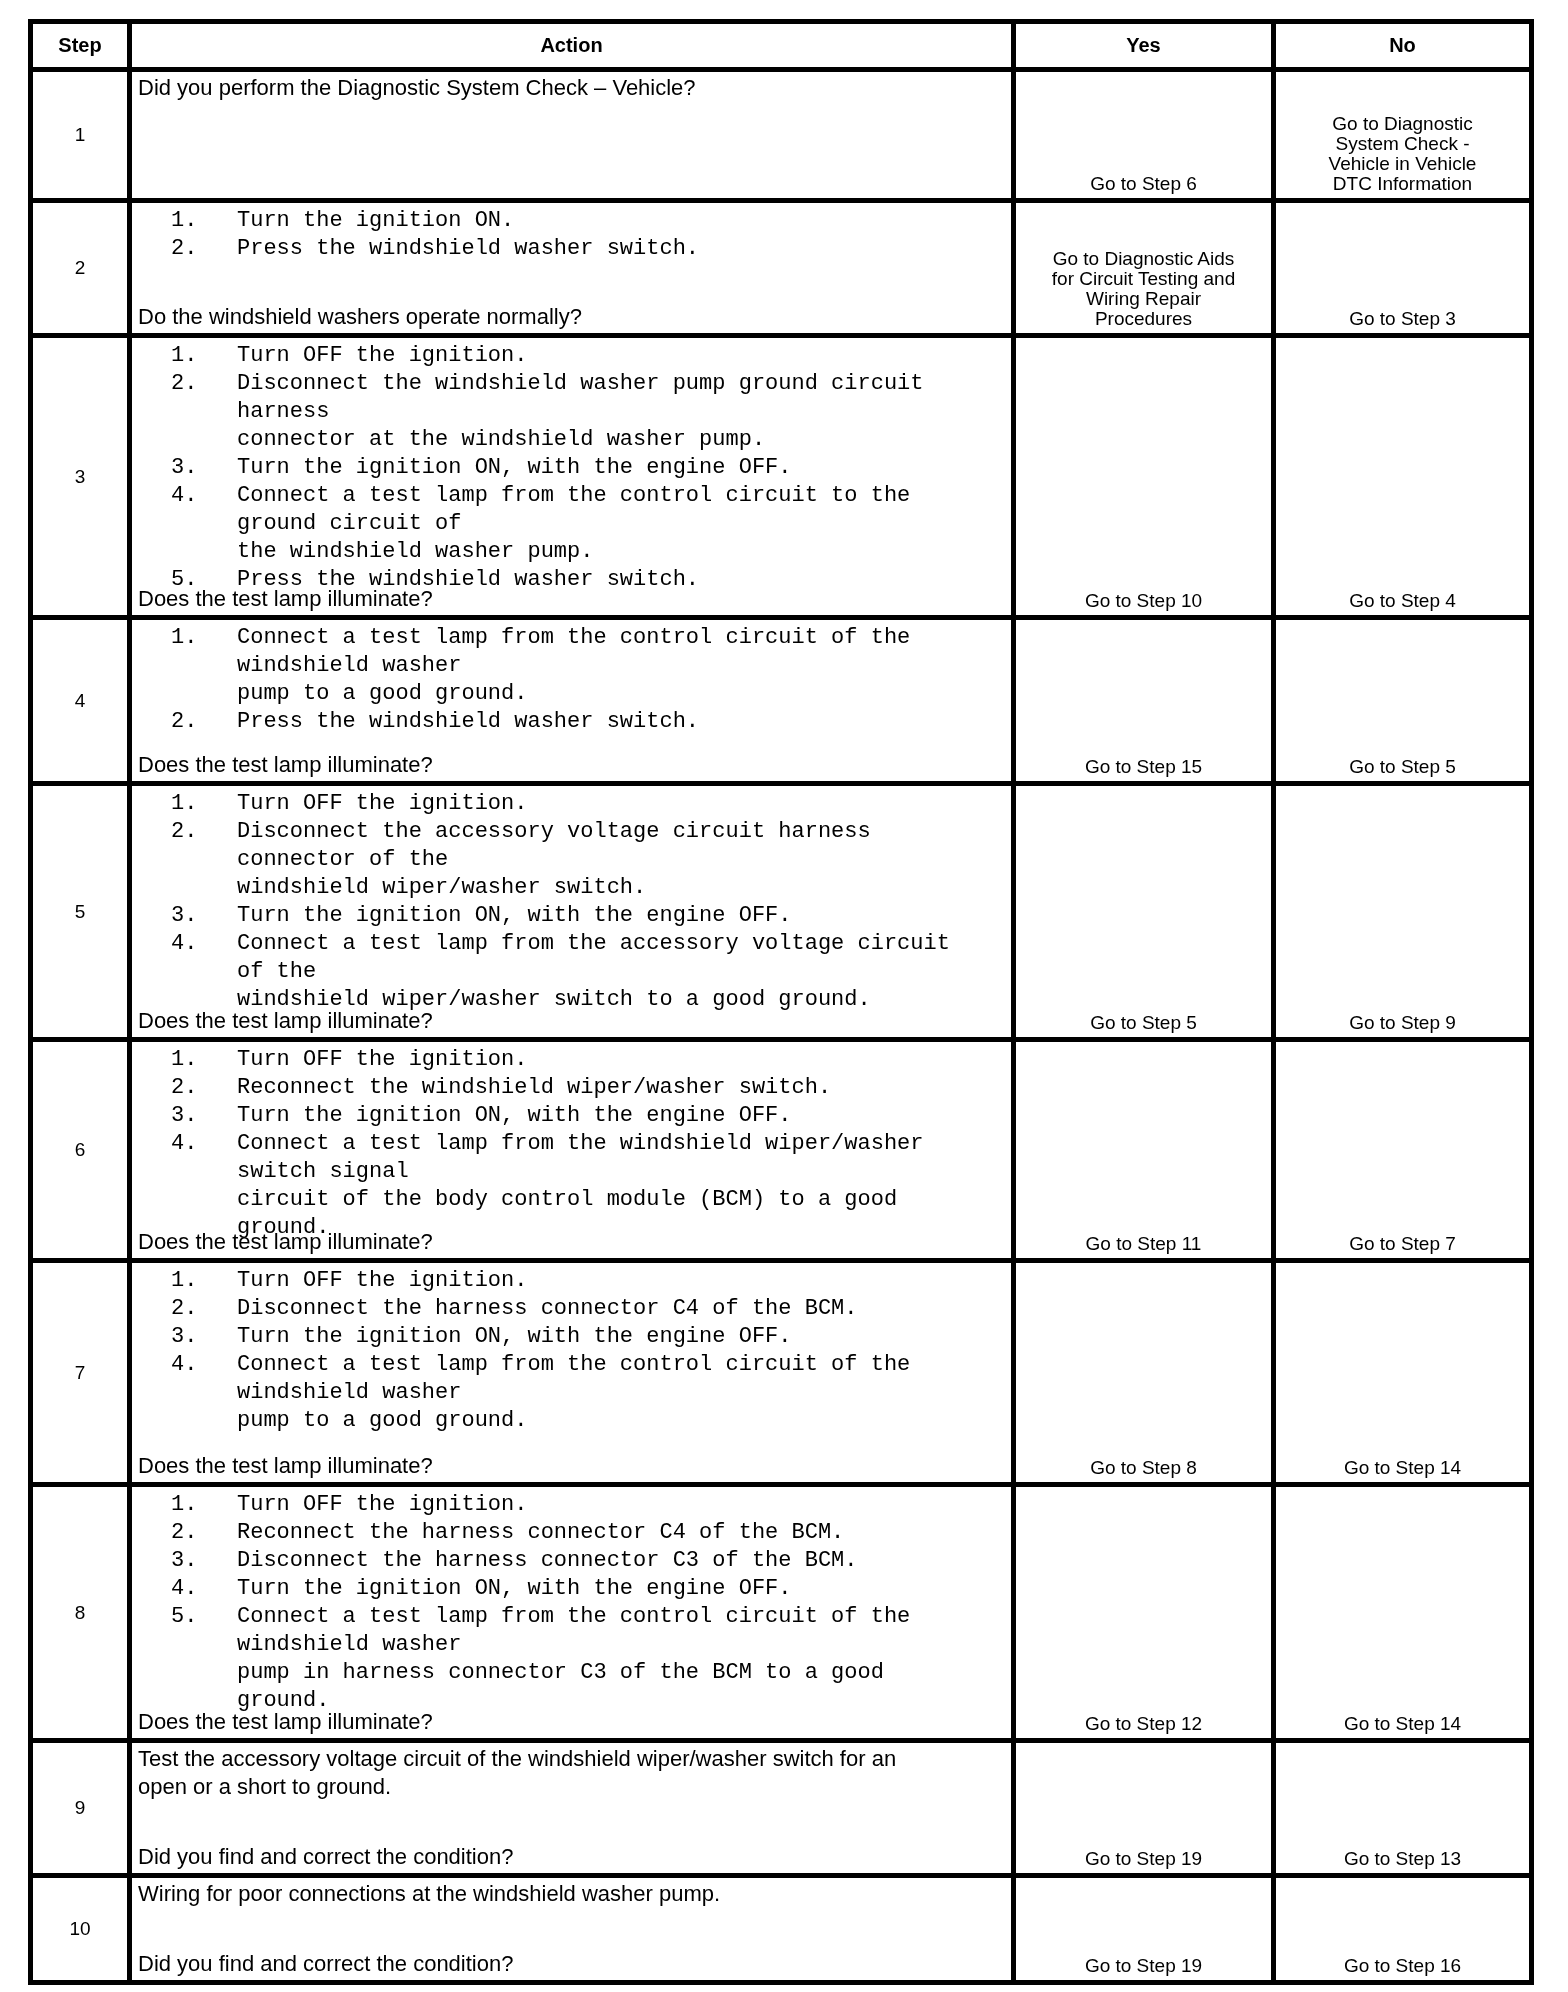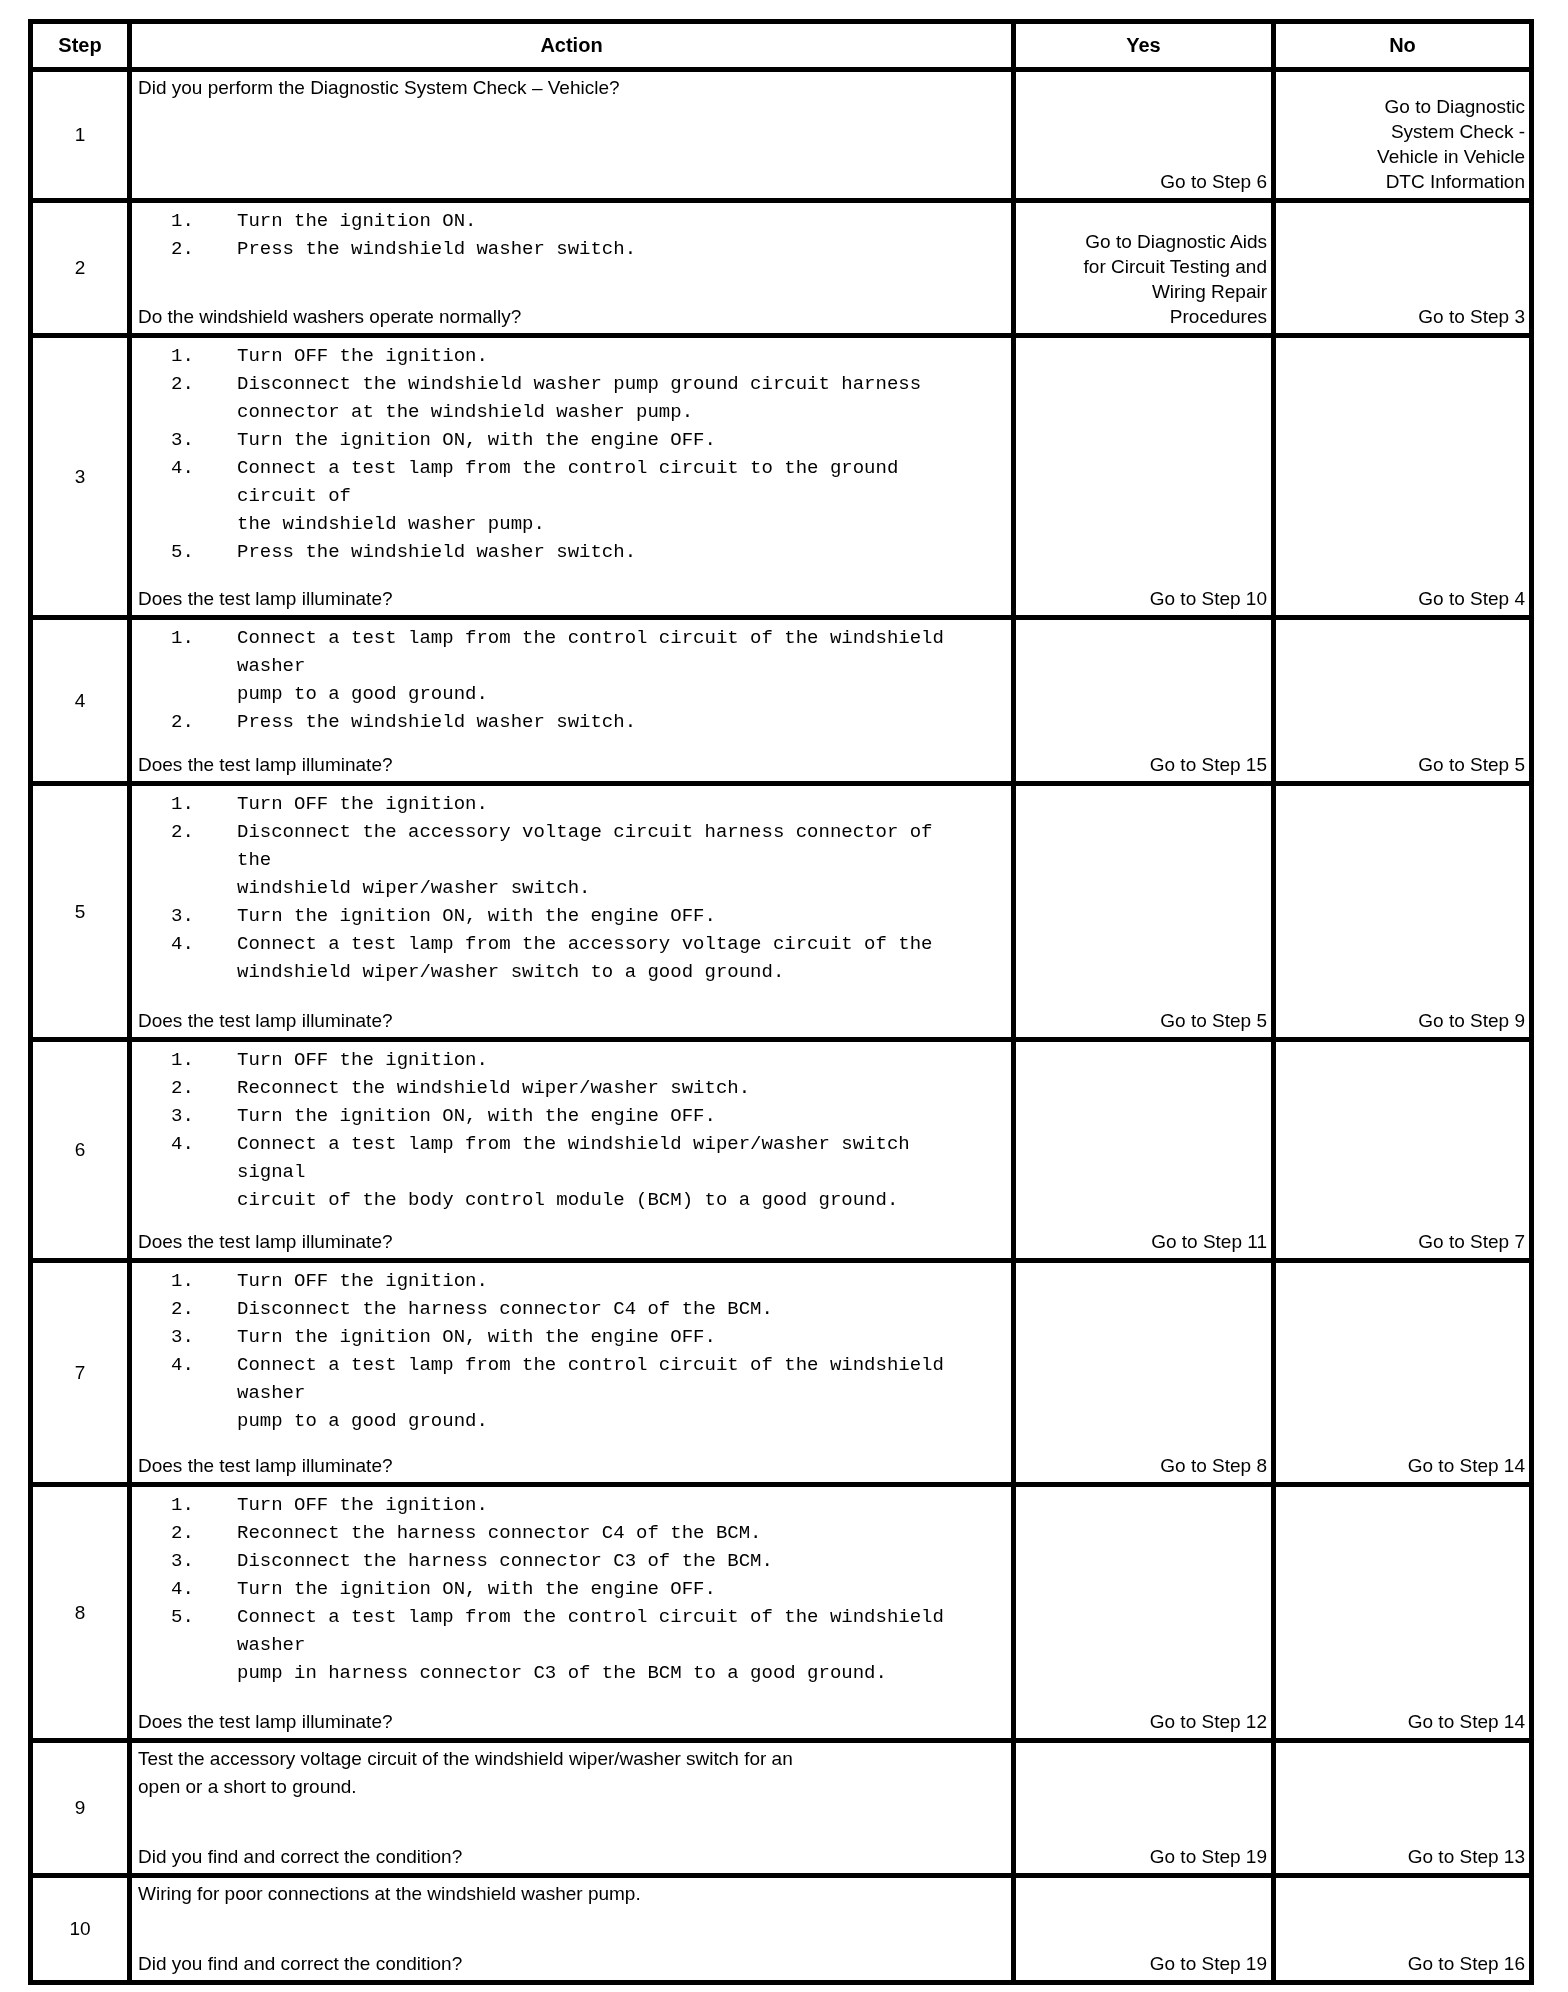--- a/index.html
+++ b/index.html
@@ -39,21 +39,21 @@
     vertical-align: middle;
   }
   td.step-cell {
     text-align: center;
     vertical-align: middle;
     font-size: 19px;
   }
   td.action-cell {
     position: relative;
     vertical-align: top;
-    font-size: 19px;
+    font-size: 22px;
     line-height: 28px;
   }
   .intro {
     margin: 2px 10px 0 6px;
     white-space: pre-line;
   }
   ol.steps {
     list-style: none;
     counter-reset: item;
     margin: 4px 60px 0 39px;
@@ -82,22 +82,22 @@
   td.goto-cell {
     position: relative;
     vertical-align: bottom;
     font-size: 19px;
   }
   .goto {
     position: absolute;
     left: 4px;
     right: 4px;
     bottom: 4px;
-    text-align: right;
-    line-height: 25px;
+    text-align: center;
+    line-height: 20px;
     white-space: pre-line;
   }
 </style>
 </head>
 <body>
 
 <div class="page">
   <table class="diag">
     <colgroup>
       <col class="c-step">

